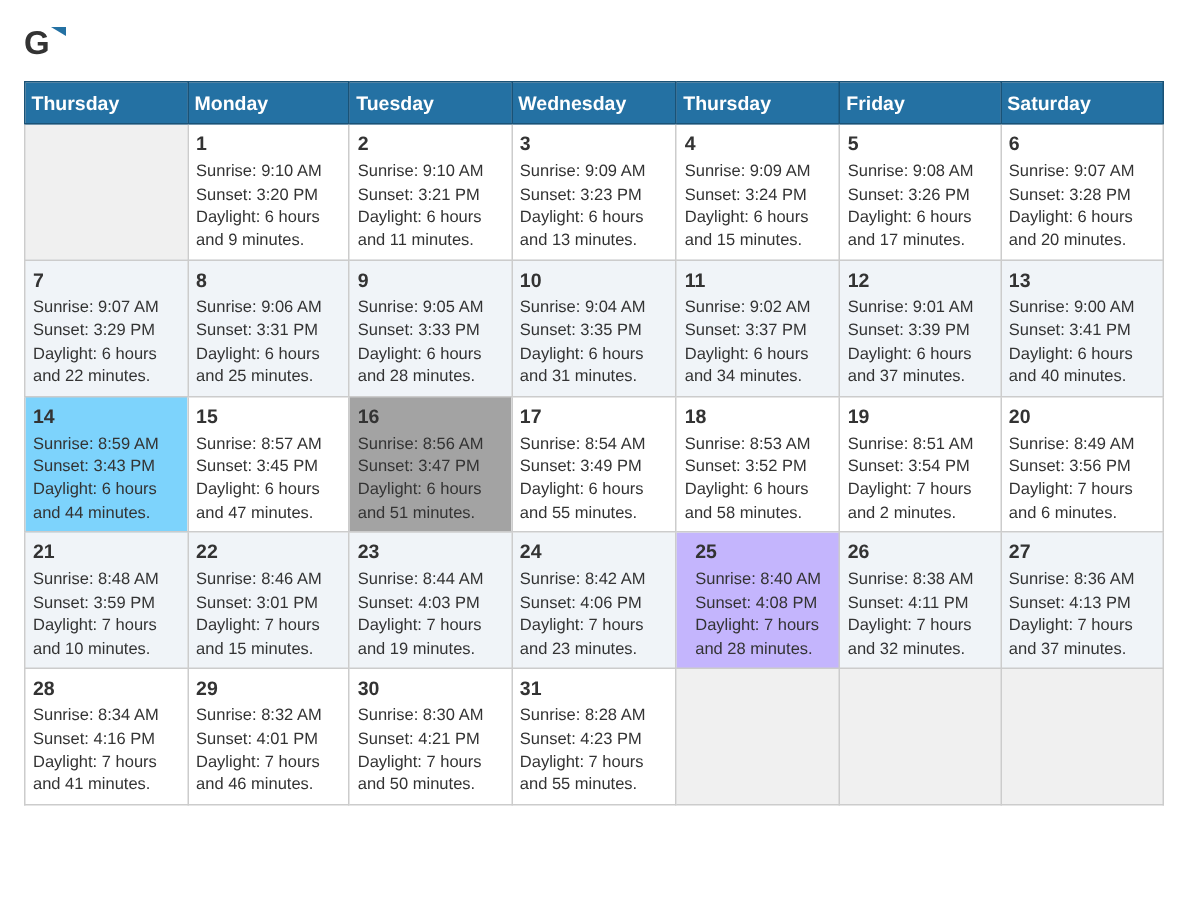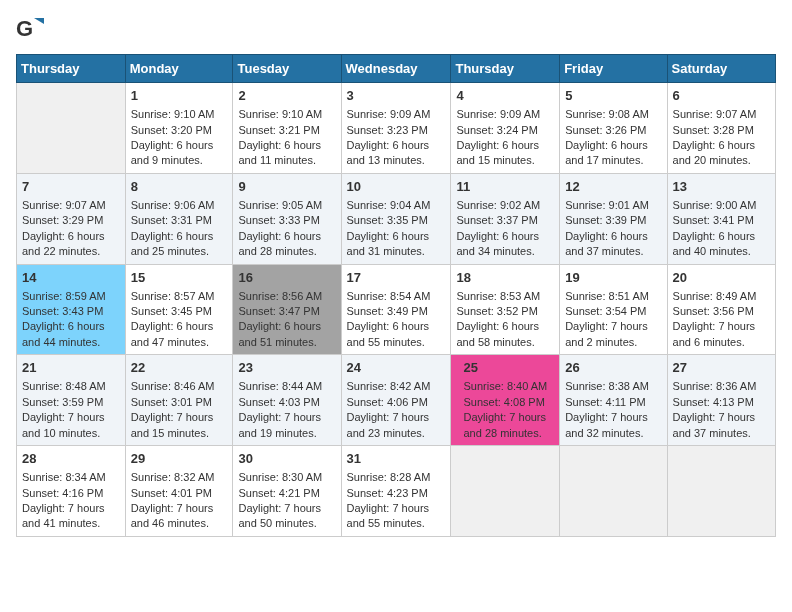--- a/index.html
+++ b/index.html
@@ -202,21 +202,21 @@
 Daylight: 7 hours and 10 minutes.</span></td>
         <td style="background: rgb(240, 244, 248);"><span class="day-number">22</span><span class="day-info" style="white-space: pre-line;">Sunrise: 8:46 AM
 Sunset: 3:01 PM
 Daylight: 7 hours and 15 minutes.</span></td>
         <td style="background: rgb(240, 244, 248);"><span class="day-number">23</span><span class="day-info" style="white-space: pre-line;">Sunrise: 8:44 AM
 Sunset: 4:03 PM
 Daylight: 7 hours and 19 minutes.</span></td>
         <td style="background: rgb(240, 244, 248);"><span class="day-number">24</span><span class="day-info" style="white-space: pre-line;">Sunrise: 8:42 AM
 Sunset: 4:06 PM
 Daylight: 7 hours and 23 minutes.</span></td>
-        <td style="background: #ec4899; padding-left: 12px;"><span class="day-number">25</span><span class="day-info" style="white-space: pre-line;">Sunrise: 8:40 AM
+        <td style="background: #c4b5fd; padding-left: 12px;"><span class="day-number">25</span><span class="day-info" style="white-space: pre-line;">Sunrise: 8:40 AM
 Sunset: 4:08 PM
 Daylight: 7 hours and 28 minutes.</span></td>
         <td style="background: rgb(240, 244, 248);"><span class="day-number">26</span><span class="day-info" style="white-space: pre-line;">Sunrise: 8:38 AM
 Sunset: 4:11 PM
 Daylight: 7 hours and 32 minutes.</span></td>
         <td style="background: rgb(240, 244, 248);"><span class="day-number">27</span><span class="day-info" style="white-space: pre-line;">Sunrise: 8:36 AM
 Sunset: 4:13 PM
 Daylight: 7 hours and 37 minutes.</span></td>
       </tr>
       <tr>

